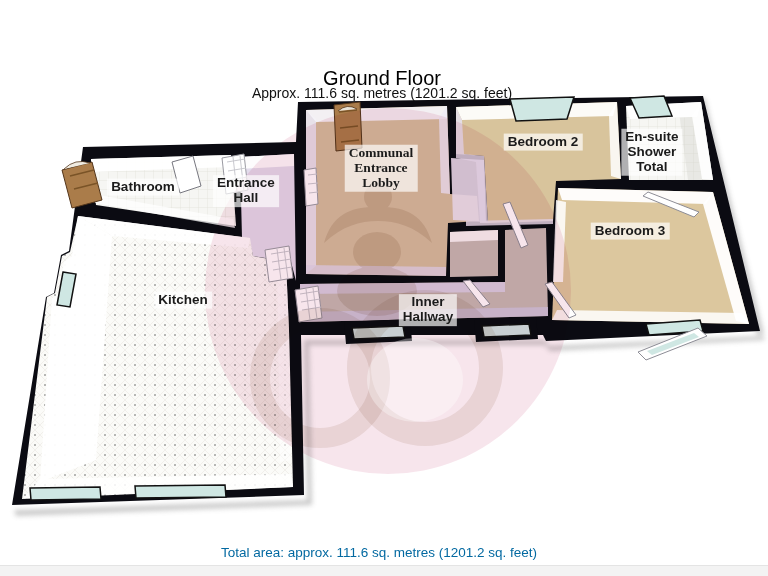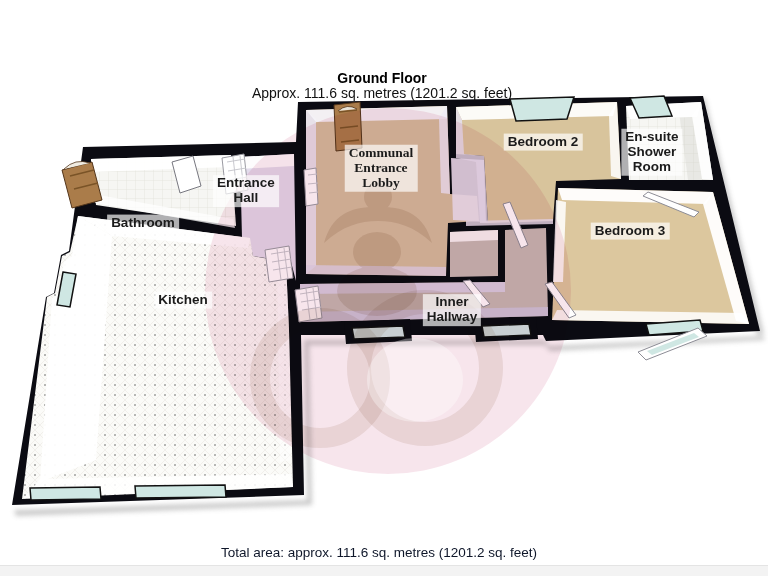--- a/index.html
+++ b/index.html
@@ -4,25 +4,25 @@
 <style>
   html,body{margin:0;padding:0;background:#fff;}
   #stage{position:relative;width:768px;height:576px;background:#fff;overflow:hidden;
          font-family:"Liberation Sans",sans-serif;}
   #plan{position:absolute;left:0;top:0;}
   .room-label{position:absolute;transform:translate(-50%,-50%);
     font-weight:bold;font-size:13.5px;line-height:1.1;color:#1b1b1b;
     background:rgba(255,255,255,0.68);padding:1px 4px;text-align:center;
     white-space:pre-line;}
   #title{position:absolute;left:382px;top:78px;transform:translate(-50%,-50%);
-    font-weight:bold;font-size:14px;color:#000;white-space:nowrap;}
+    font-weight:normal;font-size:20px;color:#000;white-space:nowrap;}
   #subtitle{position:absolute;left:382px;top:93px;transform:translate(-50%,-50%);
     font-size:14px;color:#111;white-space:nowrap;}
   #footer{position:absolute;left:379px;top:552px;transform:translate(-50%,-50%);
-    font-size:13.5px;color:#0f172a;white-space:nowrap;}
+    font-size:13.5px;color:#0369a1;white-space:nowrap;}
   #bottombar{position:absolute;left:0;top:565px;width:768px;height:11px;background:#f3f3f3;border-top:1px solid #e4e4e4;}
 </style>
 </head>
 <body>
 
 <div id="stage">
   <svg id="plan" width="768" height="576" viewBox="0 0 768 576">
     <defs>
       <pattern id="dots" width="10" height="10" patternUnits="userSpaceOnUse">
         <rect width="10" height="10" fill="#fbfbf8"></rect>
@@ -152,32 +152,32 @@
         <path d="M324,243 C332,214 352,206 378,207 C404,206 424,214 432,243 C414,226 396,221 378,221 C360,221 342,226 324,243 Z"></path>
         <ellipse cx="377" cy="252" rx="24" ry="20"></ellipse>
         <ellipse cx="377" cy="291" rx="40" ry="25"></ellipse>
       </g>
       <circle cx="320" cy="378" r="60" fill="none" stroke-width="20" opacity="0.2" style="mix-blend-mode:multiply" stroke="#b59a84"></circle>
       <circle cx="425" cy="368" r="66" fill="none" stroke-width="24" opacity="0.2" style="mix-blend-mode:multiply" stroke="#b59a84"></circle>
       <ellipse cx="415" cy="380" rx="48" ry="42" fill="rgba(255,255,255,0.35)"></ellipse>
     </g>
   </svg>
 
-  <div class="room-label" style="left:143px;top:187px;margin-top:36px;">Bathroom</div>
+  <div class="room-label" style="left:143px;top:187px;">Bathroom</div>
   <div class="room-label" style="left:246px;top:191px;">Entrance
 Hall</div>
   <div class="room-label" style="left:381px;top:168px;font-family:Liberation Serif, serif;">Communal
 Entrance
 Lobby</div>
   <div class="room-label" style="left:543px;top:142px;text-align:center;">Bedroom 2</div>
   <div class="room-label" style="left:652px;top:152px;">En-suite
 Shower
-Room</div>
+Total</div>
   <div class="room-label" style="left:630px;top:231px;">Bedroom 3</div>
   <div class="room-label" style="left:183px;top:300px;text-align:center;">Kitchen</div>
-  <div class="room-label" style="left:428px;top:310px;margin-left:24px;">Inner
+  <div class="room-label" style="left:428px;top:310px;">Inner
 Hallway</div>
 
   <div id="title">Ground Floor</div>
   <div id="subtitle">Approx. 111.6 sq. metres (1201.2 sq. feet)</div>
   <div id="footer">Total area: approx. 111.6 sq. metres (1201.2 sq. feet)</div>
   <div id="bottombar"></div>
 </div>
 
 </body></html>

